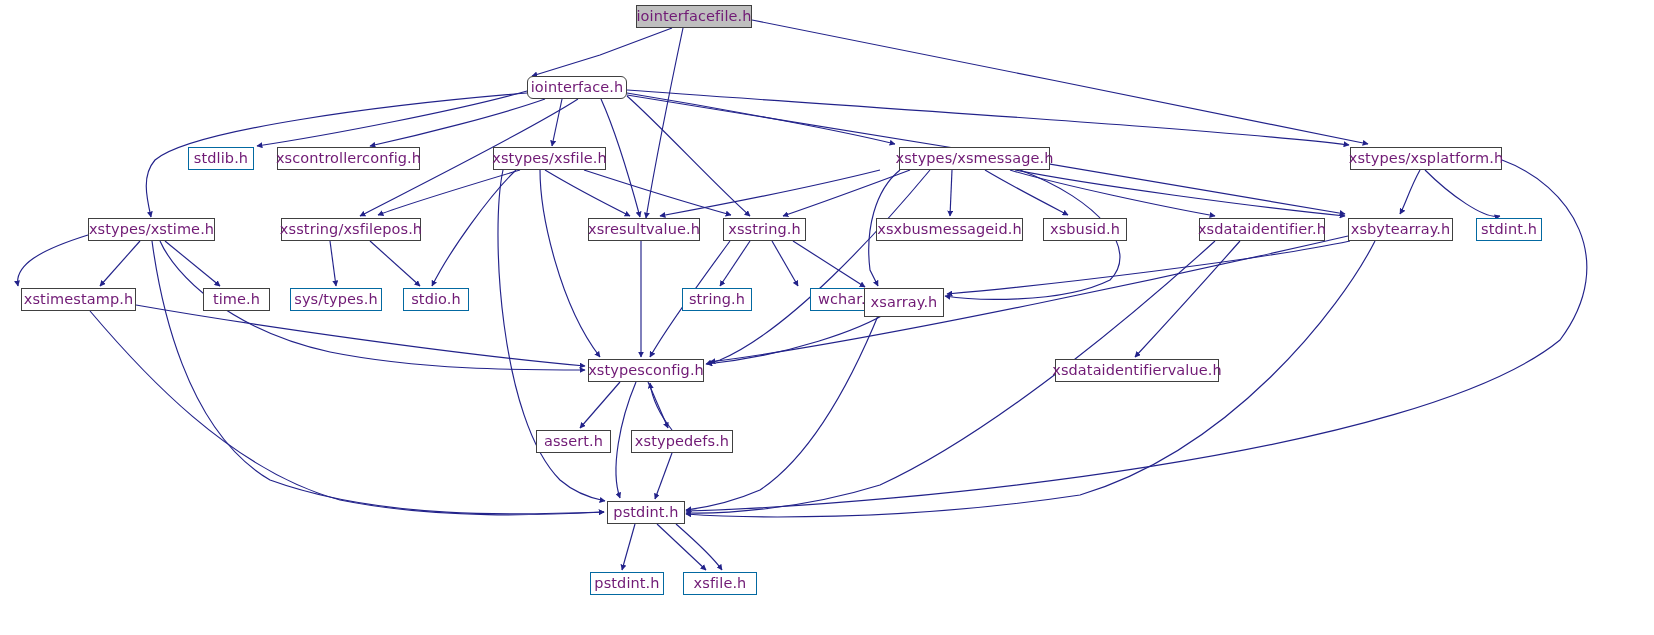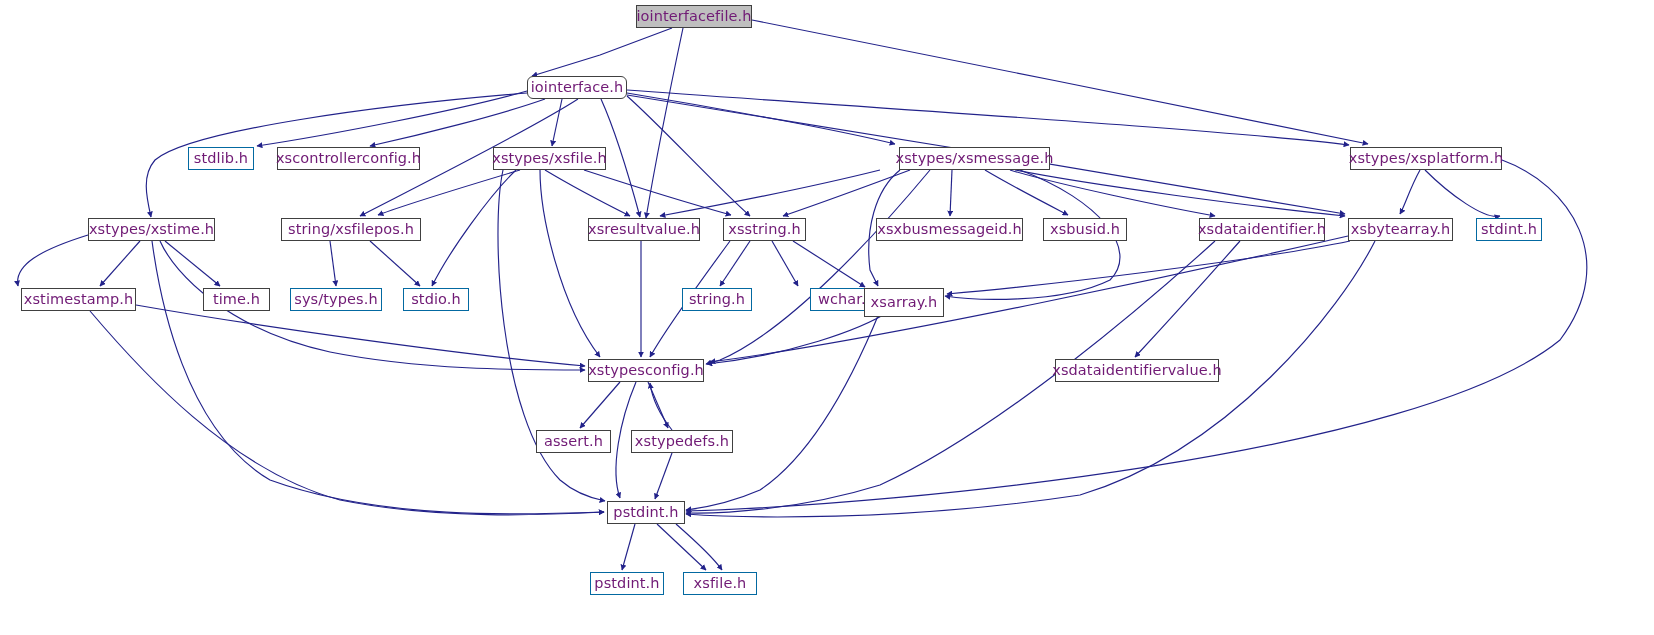--- a/index.html
+++ b/index.html
@@ -123,21 +123,21 @@
       <div class="node-box style-lib" style="left: 879px; top: 147px; width: 151px; height: 23px; margin-left: 20px;">
         <span class="node-label">xstypes/xsmessage.h</span>
       </div>
       <div class="node-box style-lib" style="left: 1350px; top: 147px; width: 152px; height: 23px;">
         <span class="node-label">xstypes/xsplatform.h</span>
       </div>
       <div class="node-box style-lib" style="left: 88px; top: 218px; width: 127px; height: 23px;">
         <span class="node-label">xstypes/xstime.h</span>
       </div>
       <div class="node-box style-lib" style="left: 281px; top: 218px; width: 140px; height: 23px;">
-        <span class="node-label">string/xsfilepos.h</span>
+        <span class="node-label">xsstring/xsfilepos.h</span>
       </div>
       <div class="node-box style-lib" style="left: 588px; top: 218px; width: 112px; height: 23px;">
         <span class="node-label">xsresultvalue.h</span>
       </div>
       <div class="node-box style-lib" style="left: 723px; top: 218px; width: 83px; height: 23px;">
         <span class="node-label">xsstring.h</span>
       </div>
       <div class="node-box style-lib" style="left: 876px; top: 218px; width: 147px; height: 23px;">
         <span class="node-label">xsxbusmessageid.h</span>
       </div>

